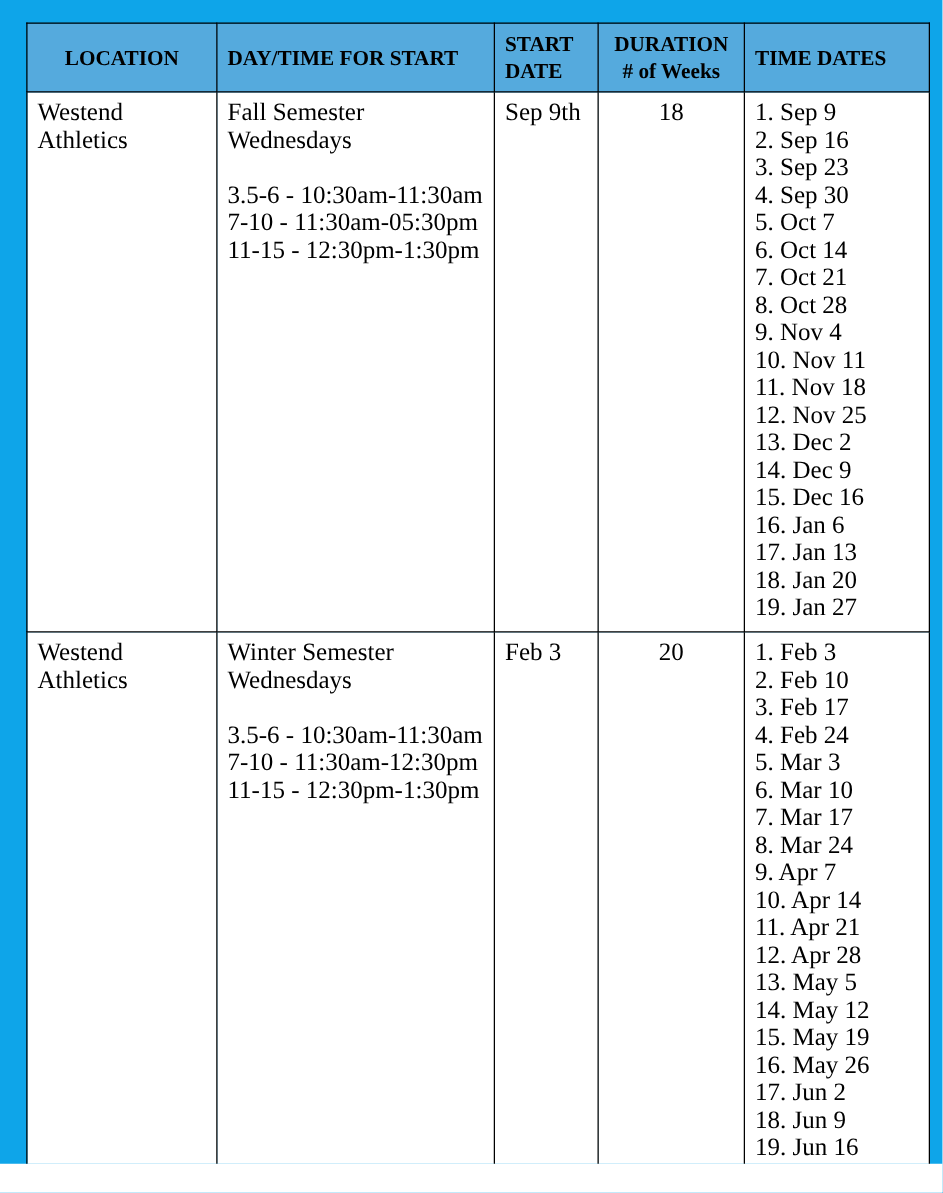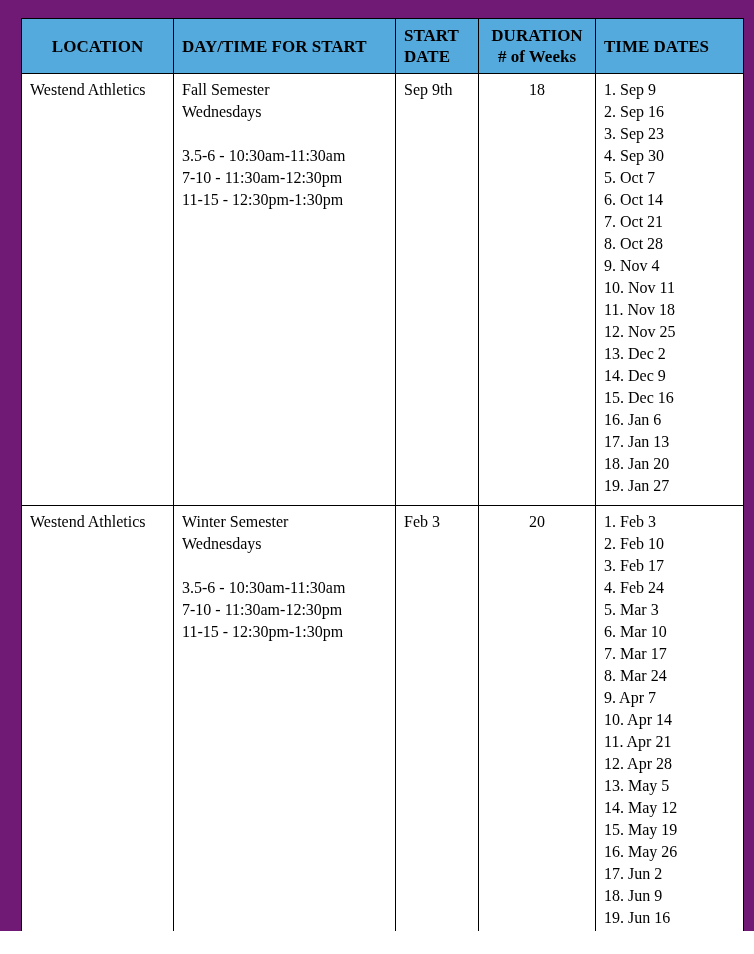--- a/index.html
+++ b/index.html
@@ -8,34 +8,34 @@
     background: #ffffff;
     width: 754px;
     height: 954px;
     font-family: "Liberation Serif", serif;
     color: #000000;
   }
   .page {
     position: relative;
     width: 754px;
     height: 931px;
-    background: #701a75;
+    background: #0ea5e9;
     overflow: hidden;
   }
   table.schedule {
     position: absolute;
     left: 21px;
     top: 18px;
     width: 722px;
     border-collapse: collapse;
     table-layout: fixed;
   }
   table.schedule th, table.schedule td {
     border: 1.5px solid #000000;
-    font-size: 16px;
+    font-size: 20px;
     line-height: 22px;
   }
   table.schedule th {
     background: var(--header-bg, #55aadd);
     font-weight: bold;
     font-size: 17px;
     line-height: 21px;
     padding: 6px 8px;
     vertical-align: middle;
     white-space: pre-line;
@@ -77,21 +77,21 @@
         <th class="th-left pre">TIME DATES</th>
       </tr>
     </thead>
     <tbody>
   <tr>
     <td class="td-left">Westend Athletics</td>
     <td class="td-left pre">Fall Semester
 Wednesdays
 
 3.5-6 - 10:30am-11:30am
-7-10 - 11:30am-12:30pm
+7-10 - 11:30am-05:30pm
 11-15 - 12:30pm-1:30pm</td>
     <td class="td-left">Sep 9th</td>
     <td class="td-center">18</td>
     <td class="td-left pre">1. Sep 9
 2. Sep 16
 3. Sep 23
 4. Sep 30
 5. Oct 7
 6. Oct 14
 7. Oct 21

